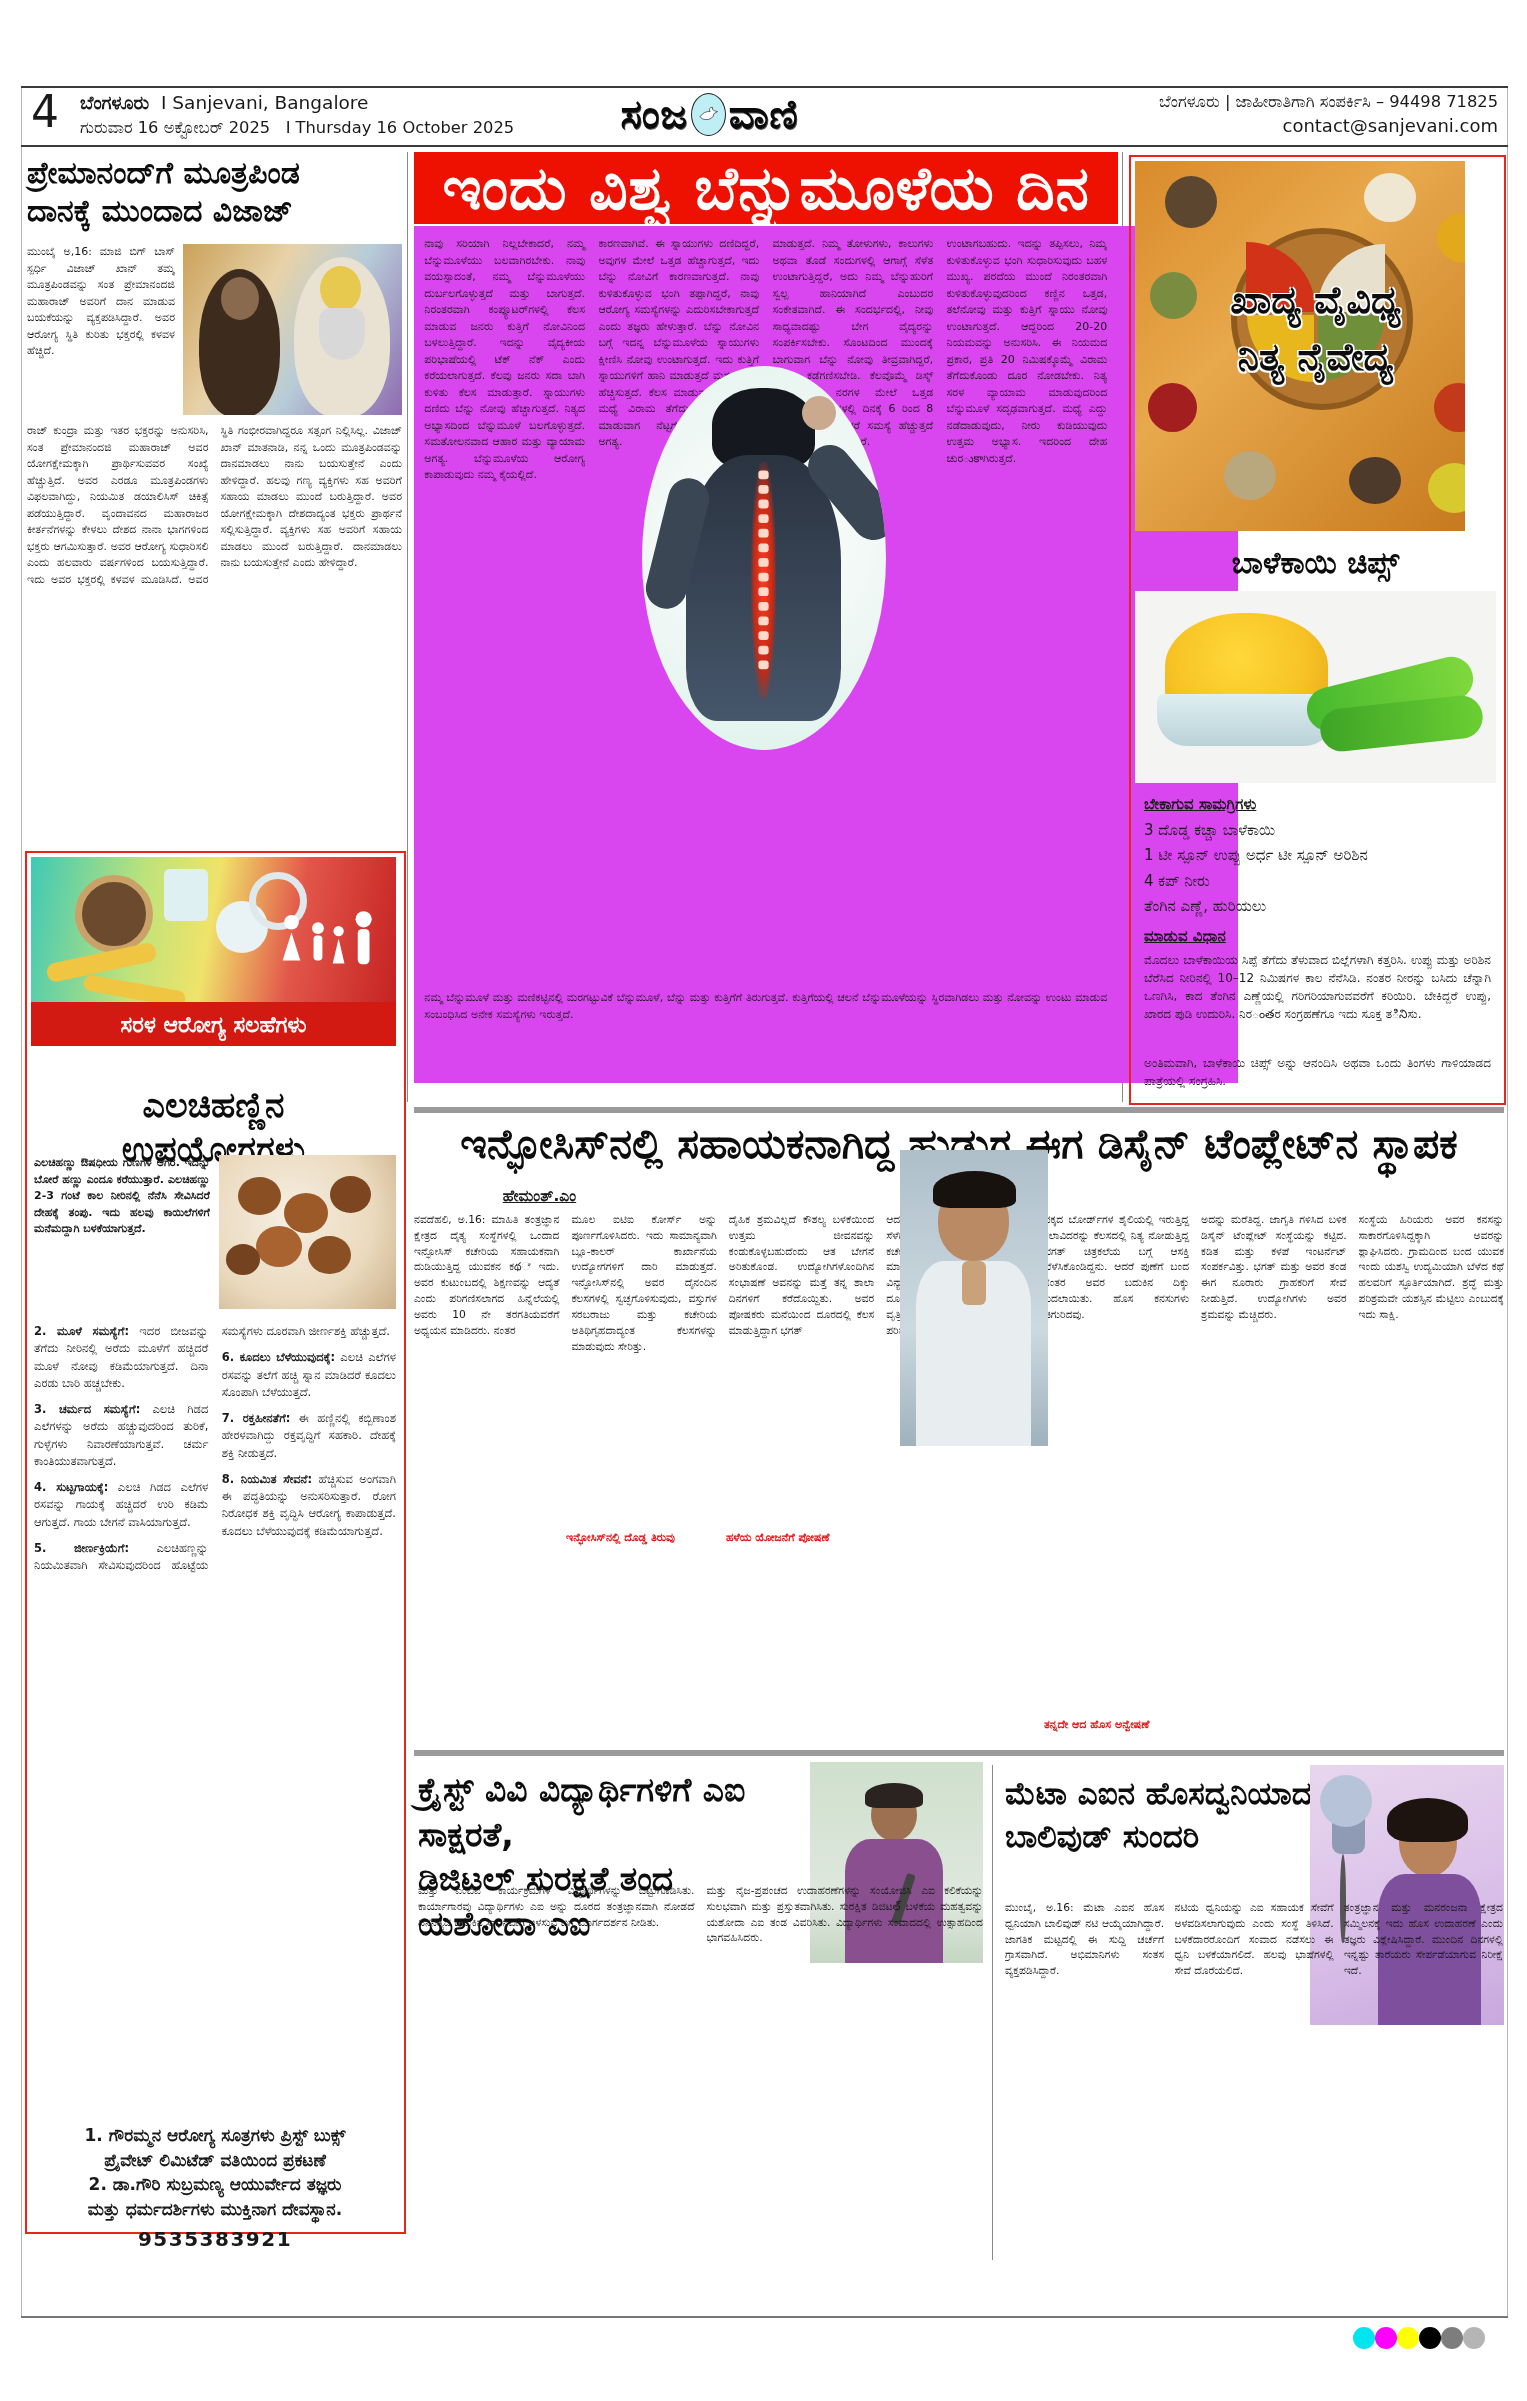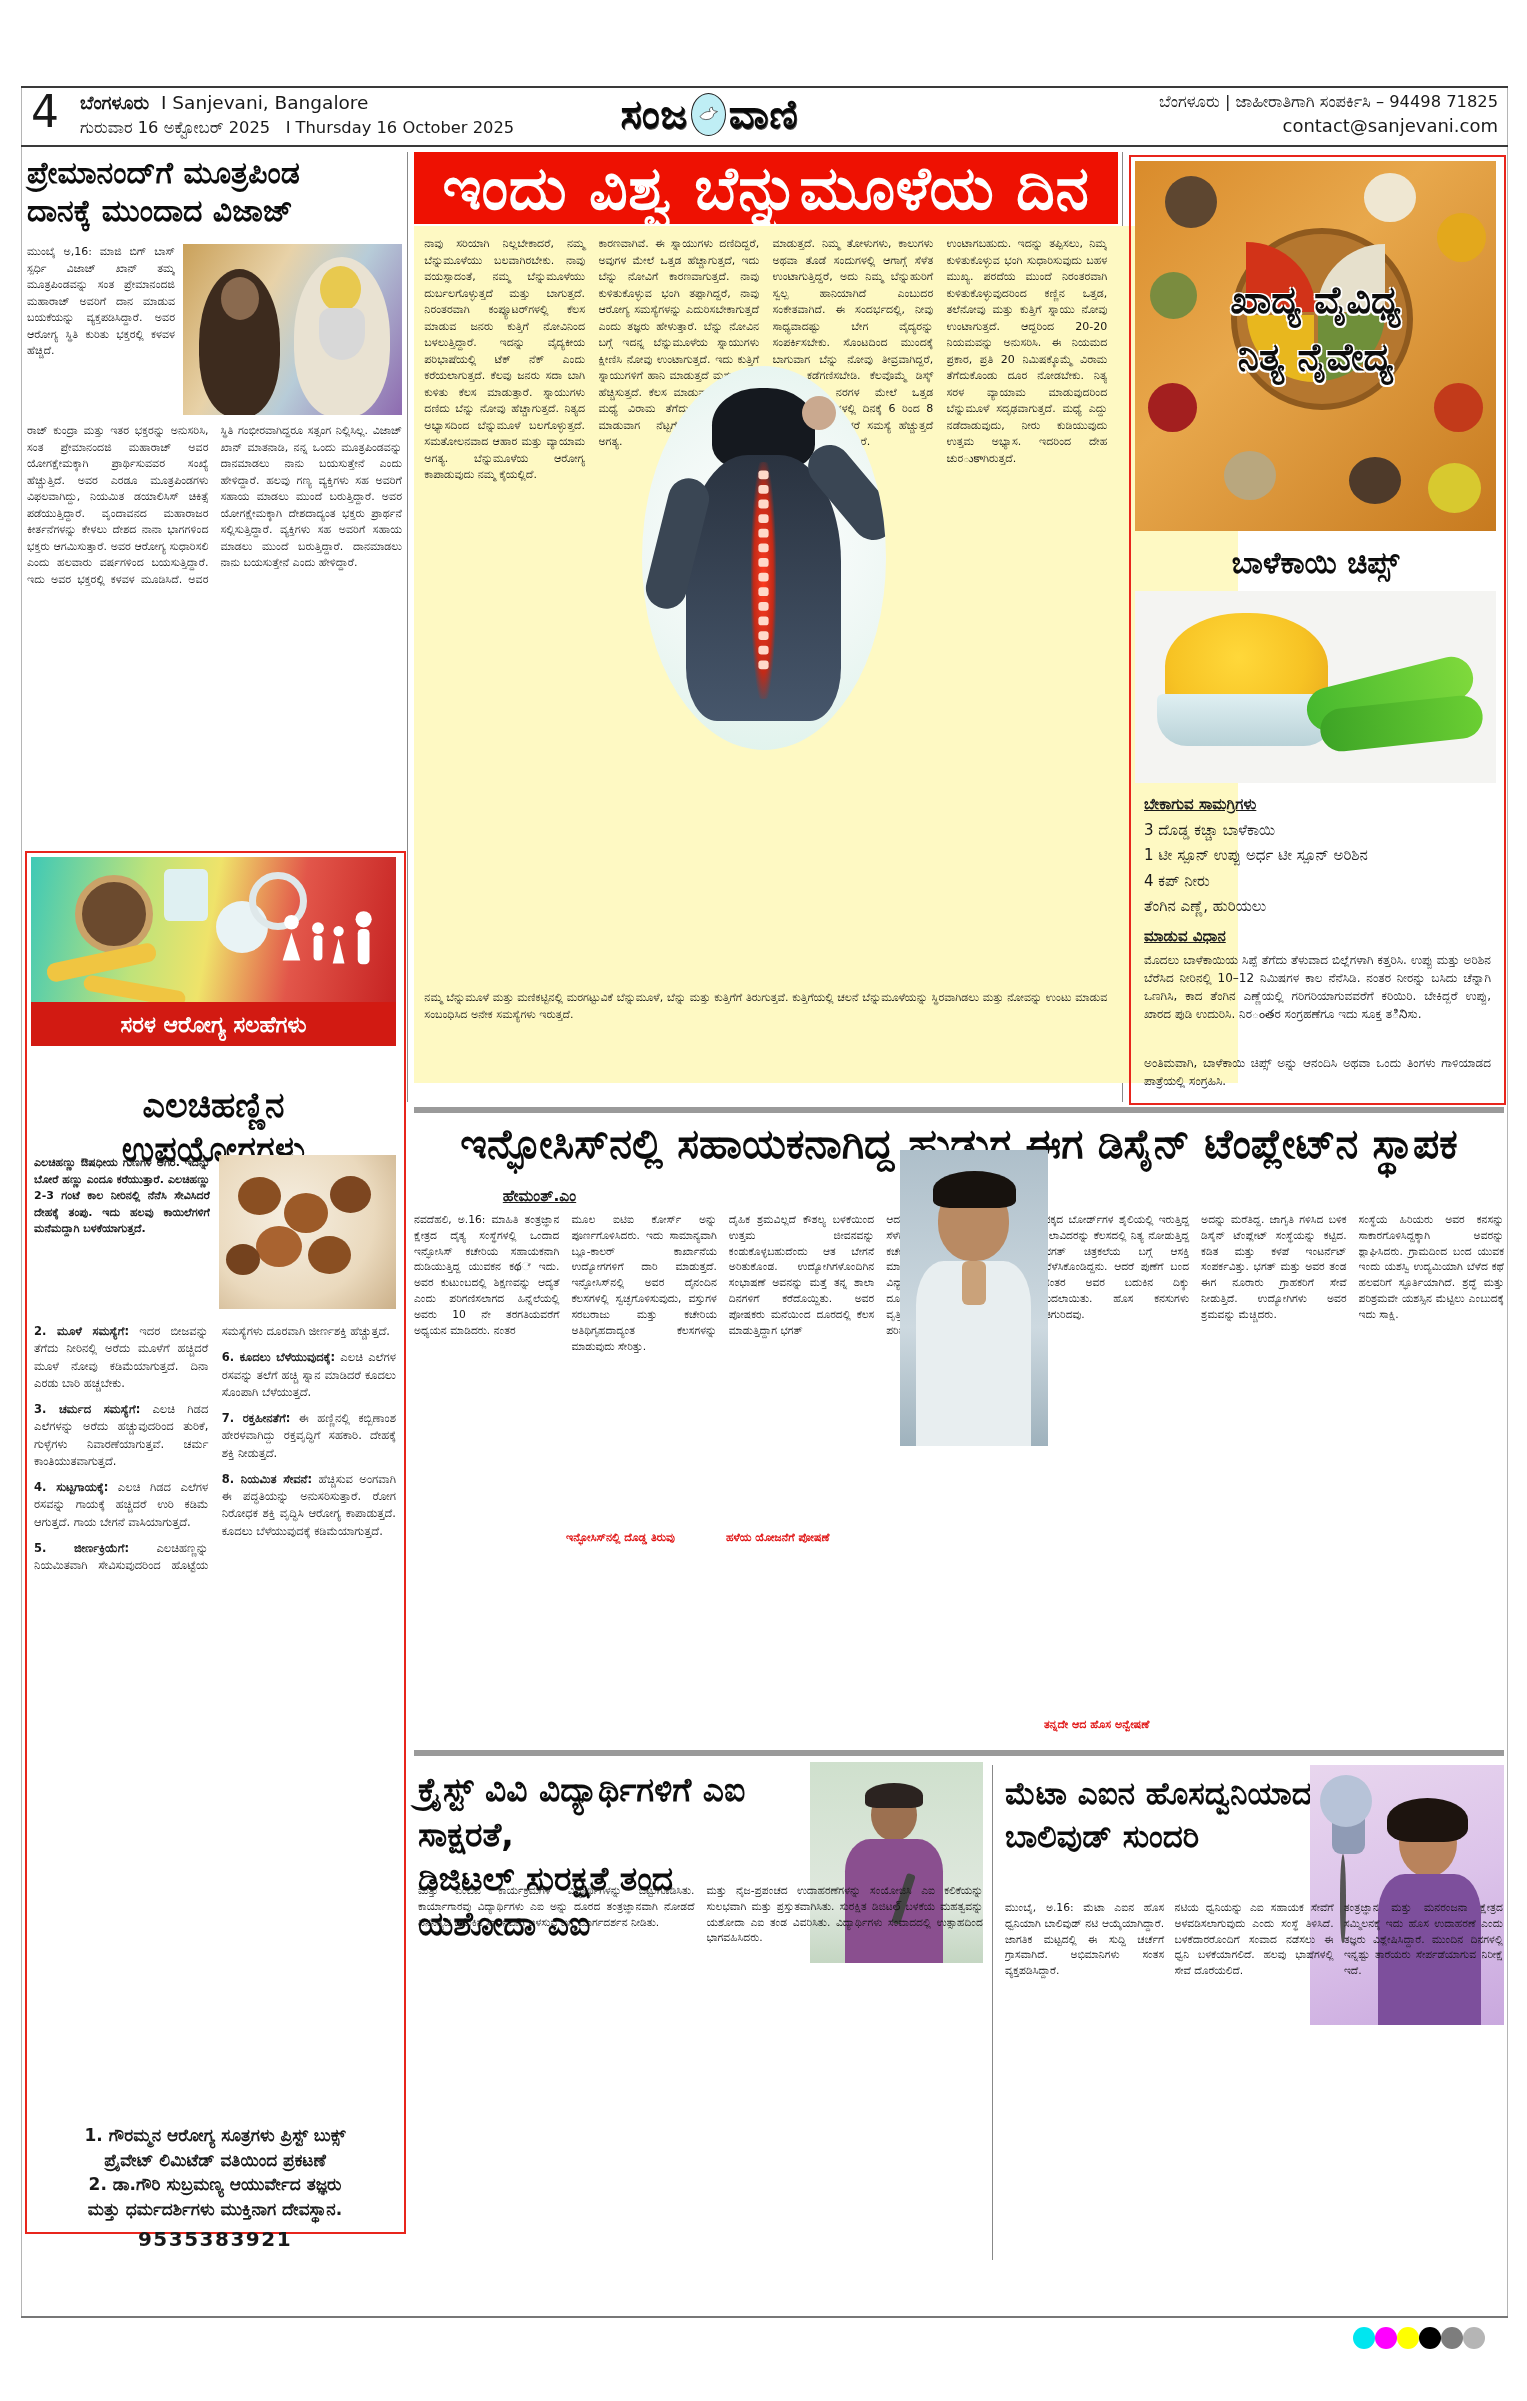--- a/index.html
+++ b/index.html
@@ -138,21 +138,21 @@
     <div>ಪ್ರೈವೇಟ್ ಲಿಮಿಟೆಡ್ ವತಿಯಿಂದ ಪ್ರಕಟಣೆ</div>
     <div>2. ಡಾ.ಗೌರಿ ಸುಬ್ರಮಣ್ಯ ಆಯುರ್ವೇದ ತಜ್ಞರು</div>
     <div>ಮತ್ತು ಧರ್ಮದರ್ಶಿಗಳು ಮುಕ್ತಿನಾಗ ದೇವಸ್ಥಾನ.</div>
     <div style="font-size:20px;margin-top:3px;letter-spacing:1.5px;">9535383921</div>
   </div>
 
   <div class="abs" style="left:414px;top:152px;width:704px;height:72px;background:#ee1102;display:flex;align-items:center;justify-content:center;">
     <span style="color:#fff;font-weight:800;font-size:60px;letter-spacing:0.7px;">ಇಂದು ವಿಶ್ವ ಬೆನ್ನುಮೂಳೆಯ ದಿನ</span>
   </div>
 
-  <div class="abs" style="left:414px;top:226px;width:824px;height:857px;background:#fef9c3;">
+  <div class="abs" style="left:414px;top:226px;width:824px;height:857px;background:#d946ef;">
     <div class="cols" style="position:absolute;left:10.3px;top:10.3px;width:683px;height:747px;gap:13.3px;overflow:hidden;">
       <div class="just body-sm">ನಾವು ಸರಿಯಾಗಿ ನಿಲ್ಲಬೇಕಾದರೆ, ನಮ್ಮ ಬೆನ್ನುಮೂಳೆಯು ಬಲವಾಗಿರಬೇಕು. ನಾವು ವಯಸ್ಸಾದಂತೆ, ನಮ್ಮ ಬೆನ್ನುಮೂಳೆಯು ದುರ್ಬಲಗೊಳ್ಳುತ್ತದೆ ಮತ್ತು ಬಾಗುತ್ತದೆ. ನಿರಂತರವಾಗಿ ಕಂಪ್ಯೂಟರ್‌ಗಳಲ್ಲಿ ಕೆಲಸ ಮಾಡುವ ಜನರು ಕುತ್ತಿಗೆ ನೋವಿನಿಂದ ಬಳಲುತ್ತಿದ್ದಾರೆ. ಇದನ್ನು ವೈದ್ಯಕೀಯ ಪರಿಭಾಷೆಯಲ್ಲಿ ಟೆಕ್ ನೆಕ್ ಎಂದು ಕರೆಯಲಾಗುತ್ತದೆ. ಕೆಲವು ಜನರು ಸದಾ ಬಾಗಿ ಕುಳಿತು ಕೆಲಸ ಮಾಡುತ್ತಾರೆ. ಸ್ನಾಯುಗಳು ದಣಿದು ಬೆನ್ನು ನೋವು ಹೆಚ್ಚಾಗುತ್ತದೆ. ನಿತ್ಯದ ಅಭ್ಯಾಸದಿಂದ ಬೆನ್ನುಮೂಳೆ ಬಲಗೊಳ್ಳುತ್ತದೆ. ಸಮತೋಲನವಾದ ಆಹಾರ ಮತ್ತು ವ್ಯಾಯಾಮ ಅಗತ್ಯ. ಬೆನ್ನುಮೂಳೆಯ ಆರೋಗ್ಯ ಕಾಪಾಡುವುದು ನಮ್ಮ ಕೈಯಲ್ಲಿದೆ.</div>
       <div class="just body-sm">ಕಾರಣವಾಗಿವೆ. ಈ ಸ್ನಾಯುಗಳು ದಣಿದಿದ್ದರೆ, ಅವುಗಳ ಮೇಲೆ ಒತ್ತಡ ಹೆಚ್ಚಾಗುತ್ತದೆ, ಇದು ಬೆನ್ನು ನೋವಿಗೆ ಕಾರಣವಾಗುತ್ತದೆ. ನಾವು ಕುಳಿತುಕೊಳ್ಳುವ ಭಂಗಿ ತಪ್ಪಾಗಿದ್ದರೆ, ನಾವು ಆರೋಗ್ಯ ಸಮಸ್ಯೆಗಳನ್ನು ಎದುರಿಸಬೇಕಾಗುತ್ತದೆ ಎಂದು ತಜ್ಞರು ಹೇಳುತ್ತಾರೆ. ಬೆನ್ನು ನೋವಿನ ಬಗ್ಗೆ ಇದನ್ನ ಬೆನ್ನುಮೂಳೆಯ ಸ್ನಾಯುಗಳು ಕ್ಷೀಣಿಸಿ ನೋವು ಉಂಟಾಗುತ್ತದೆ. ಇದು ಕುತ್ತಿಗೆ ಸ್ನಾಯುಗಳಿಗೆ ಹಾನಿ ಮಾಡುತ್ತದೆ ಮತ್ತು ಒತ್ತಡ ಹೆಚ್ಚಿಸುತ್ತದೆ. ಕೆಲಸ ಮಾಡುವಾಗ ಮಾಗಿಕೆಟ್ಟು ಮಧ್ಯೆ ವಿರಾಮ ತೆಗೆದುಕೊಳ್ಳಬೇಕು. ಕೆಲಸ ಮಾಡುವಾಗ ನೆಟ್ಟಗೆ ಕುಳಿತುಕೊಳ್ಳುವುದು ಅಗತ್ಯ.</div>
       <div class="just body-sm">ಮಾಡುತ್ತದೆ. ನಿಮ್ಮ ತೋಳುಗಳು, ಕಾಲುಗಳು ಅಥವಾ ತೊಡೆ ಸಂದುಗಳಲ್ಲಿ ಆಗಾಗ್ಗೆ ಸೆಳೆತ ಉಂಟಾಗುತ್ತಿದ್ದರೆ, ಅದು ನಿಮ್ಮ ಬೆನ್ನುಹುರಿಗೆ ಸ್ವಲ್ಪ ಹಾನಿಯಾಗಿದೆ ಎಂಬುದರ ಸಂಕೇತವಾಗಿದೆ. ಈ ಸಂದರ್ಭದಲ್ಲಿ, ನೀವು ಸಾಧ್ಯವಾದಷ್ಟು ಬೇಗ ವೈದ್ಯರನ್ನು ಸಂಪರ್ಕಿಸಬೇಕು. ಸೊಂಟದಿಂದ ಮುಂದಕ್ಕೆ ಬಾಗುವಾಗ ಬೆನ್ನು ನೋವು ತೀವ್ರವಾಗಿದ್ದರೆ, ಅದನ್ನು ಕಡೆಗಣಿಸಬೇಡಿ. ಕೆಲವೊಮ್ಮೆ ಡಿಸ್ಕ್ ಸಮಸ್ಯೆಗಳಿಂದ ನರಗಳ ಮೇಲೆ ಒತ್ತಡ ಬೀಳುತ್ತದೆ. ಕೀಲುಗಳಲ್ಲಿ ದಿನಕ್ಕೆ 6 ರಿಂದ 8 ಗಂಟೆಗಳ ಕಾಲ ಕುಳಿತರೆ ಸಮಸ್ಯೆ ಹೆಚ್ಚುತ್ತದೆ ಎಂದು ವೈದ್ಯರು ತಿಳಿಸುತ್ತಾರೆ.</div>
       <div class="just body-sm">ಉಂಟಾಗಬಹುದು. ಇದನ್ನು ತಪ್ಪಿಸಲು, ನಿಮ್ಮ ಕುಳಿತುಕೊಳ್ಳುವ ಭಂಗಿ ಸುಧಾರಿಸುವುದು ಬಹಳ ಮುಖ್ಯ. ಪರದೆಯ ಮುಂದೆ ನಿರಂತರವಾಗಿ ಕುಳಿತುಕೊಳ್ಳುವುದರಿಂದ ಕಣ್ಣಿನ ಒತ್ತಡ, ತಲೆನೋವು ಮತ್ತು ಕುತ್ತಿಗೆ ಸ್ನಾಯು ನೋವು ಉಂಟಾಗುತ್ತದೆ. ಆದ್ದರಿಂದ 20-20 ನಿಯಮವನ್ನು ಅನುಸರಿಸಿ. ಈ ನಿಯಮದ ಪ್ರಕಾರ, ಪ್ರತಿ 20 ನಿಮಿಷಕ್ಕೊಮ್ಮೆ ವಿರಾಮ ತೆಗೆದುಕೊಂಡು ದೂರ ನೋಡಬೇಕು. ನಿತ್ಯ ಸರಳ ವ್ಯಾಯಾಮ ಮಾಡುವುದರಿಂದ ಬೆನ್ನುಮೂಳೆ ಸದೃಢವಾಗುತ್ತದೆ. ಮಧ್ಯೆ ಎದ್ದು ನಡೆದಾಡುವುದು, ನೀರು ಕುಡಿಯುವುದು ಉತ್ತಮ ಅಭ್ಯಾಸ. ಇದರಿಂದ ದೇಹ ಚುರుకాಗಿರುತ್ತದೆ.</div>
     </div>
     <div class="abs just body-sm" style="left:10.3px;top:764px;width:683px;height:81px;overflow:hidden;">ನಮ್ಮ ಬೆನ್ನುಮೂಳೆ ಮತ್ತು ಮಣಿಕಟ್ಟಿನಲ್ಲಿ ಮರಗಟ್ಟುವಿಕೆ ಬೆನ್ನುಮೂಳೆ, ಬೆನ್ನು ಮತ್ತು ಕುತ್ತಿಗೆಗೆ ತಿರುಗುತ್ತವೆ. ಕುತ್ತಿಗೆಯಲ್ಲಿ ಚಲನೆ ಬೆನ್ನುಮೂಳೆಯನ್ನು ಸ್ಥಿರವಾಗಿಡಲು ಮತ್ತು ನೋವನ್ನು ಉಂಟು ಮಾಡುವ ಸಂಬಂಧಿಸಿದ ಅನೇಕ ಸಮಸ್ಯೆಗಳು ಇರುತ್ತದೆ.</div>
 
     <div class="abs photo" style="left:228px;top:140px;width:244px;height:384px;border-radius:50%;background:radial-gradient(circle at 50% 45%,#ffffff 0%,#eef7f4 55%,#dcf2ea 100%);">
       <div class="sil" style="left:70px;top:22px;width:103px;height:81px;background:#15191f;border-radius:46% 46% 30% 30%;"></div>
@@ -176,21 +176,21 @@
             <rect x="6" y="260" width="14" height="12" rx="4"></rect>
           </g>
       </svg>
       <div class="sil" style="left:15px;top:111px;width:41px;height:133px;background:#3a4654;border-radius:30px;transform:rotate(14deg);"></div>
       <div class="sil" style="left:188px;top:71px;width:43px;height:111px;background:#3a4654;border-radius:30px;transform:rotate(-40deg);"></div>
       <div class="sil" style="left:160px;top:30px;width:34px;height:34px;background:#caa98f;border-radius:50%;"></div>
     </div>
   </div>
 
   <div class="abs redbox" style="left:1129px;top:155px;width:373px;height:946px;"></div>
-  <div class="abs photo" style="left:1135px;top:161px;width:361px;height:370px;background:linear-gradient(135deg,#d98b2b 0%,#e8a84c 40%,#c77a1f 100%);">
+  <div class="abs photo" style="left:1135px;top:161px;width:330px;height:370px;background:linear-gradient(135deg,#d98b2b 0%,#e8a84c 40%,#c77a1f 100%);">
     <div class="sil" style="left:96px;top:67px;width:170px;height:170px;background:#b5772f;border-radius:50%;border:6px solid #8f5a1e;"></div>
     <div class="sil" style="left:111px;top:81px;width:70px;height:70px;background:#d23318;border-radius:0 100% 0 0;"></div>
     <div class="sil" style="left:112px;top:154px;width:67px;height:67px;background:#e8b71e;border-radius:0 0 0 100%;"></div>
     <div class="sil" style="left:183px;top:152px;width:67px;height:68px;background:#6f8f3a;border-radius:0 0 100% 0;"></div>
     <div class="sil" style="left:182px;top:83px;width:68px;height:68px;background:#e6e0cc;border-radius:100% 0 0 0;"></div>
     <div class="sil" style="left:30px;top:15px;width:52px;height:52px;background:#5d4630;border-radius:50%;"></div>
     <div class="sil" style="left:229px;top:12px;width:52px;height:49px;background:#efe7d2;border-radius:50%;"></div>
     <div class="sil" style="left:302px;top:52px;width:49px;height:49px;background:#e3a81c;border-radius:50%;"></div>
     <div class="sil" style="left:15px;top:111px;width:47px;height:47px;background:#7a8c3f;border-radius:50%;"></div>
     <div class="sil" style="left:13.3px;top:222px;width:49px;height:49px;background:#a31f1f;border-radius:50%;"></div>

